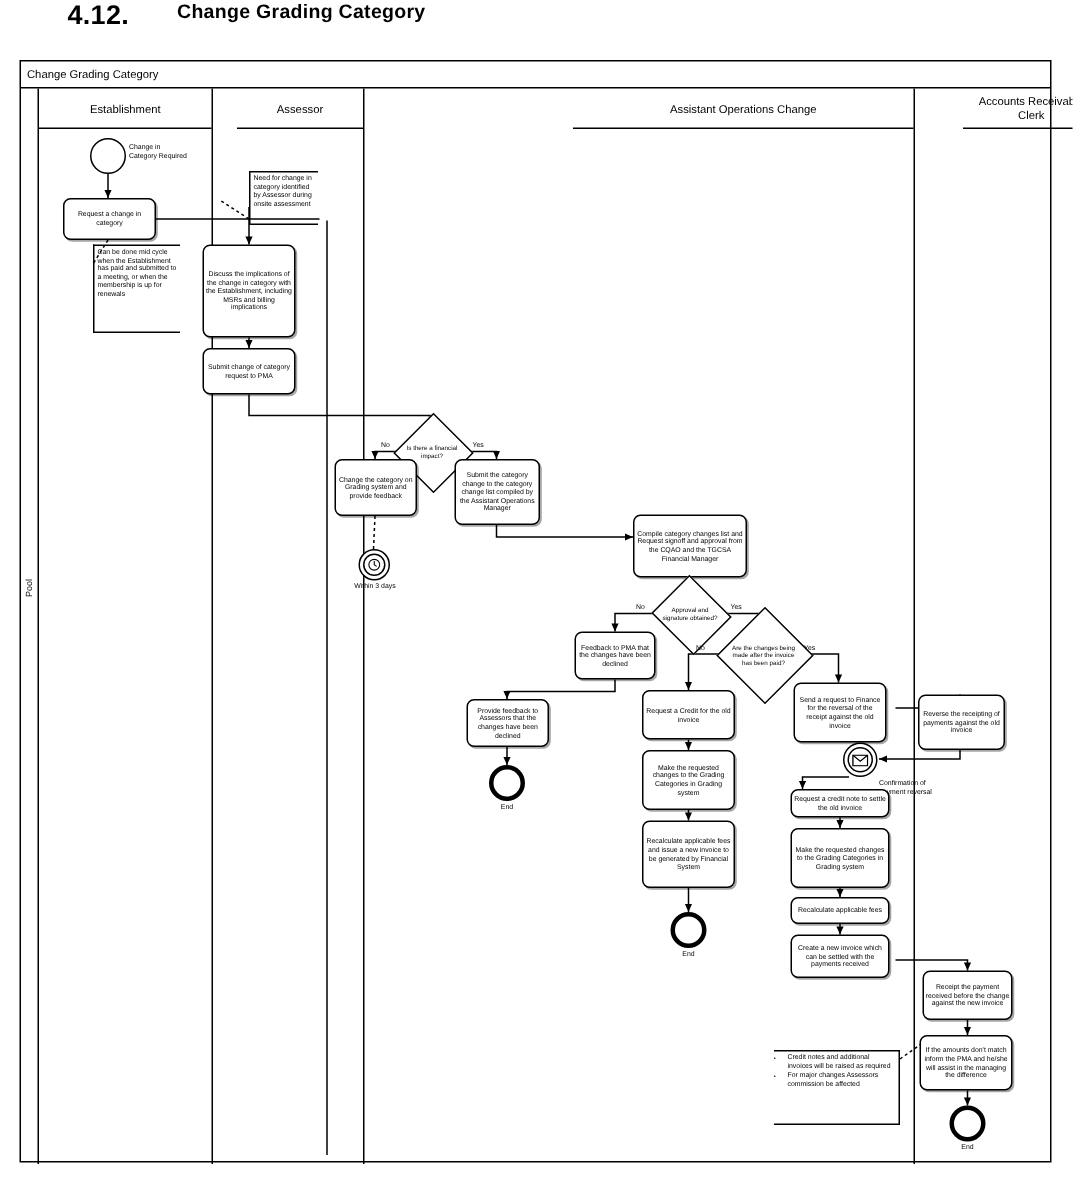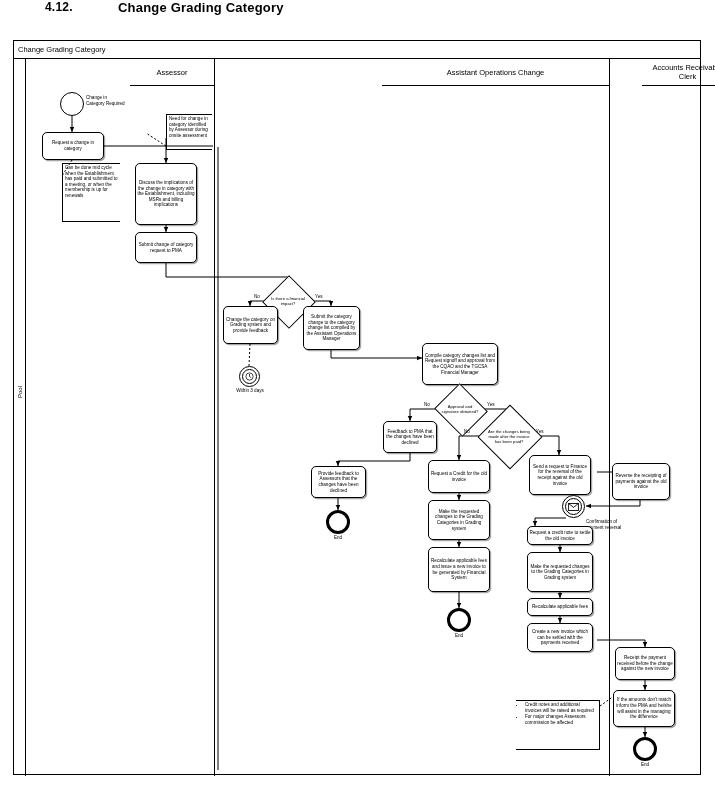--- a/index.html
+++ b/index.html
@@ -1,18 +1,18 @@
 <!DOCTYPE html>
 <html><head>
 <meta charset="utf-8">
 <style>
   html,body{margin:0;padding:0;background:#ffffff;}
   body{width:715px;height:789px;position:relative;font-family:"Liberation Sans",sans-serif;color:#000;}
   .doc-title{position:absolute;left:0;top:0;width:715px;height:30px;}
-  .doc-num{position:absolute;left:45px;top:0px;font-size:12px;font-weight:bold;letter-spacing:.2px;}
+  .doc-num{position:absolute;left:45px;top:0px;font-size:18px;font-weight:bold;letter-spacing:.2px;}
   .doc-name{position:absolute;left:118px;top:0px;font-size:13px;font-weight:bold;letter-spacing:.2px;}
 
   .pool{position:absolute;left:13px;top:40px;width:688px;height:735px;border:1px solid #000;box-sizing:border-box;}
   .pool-title{position:absolute;left:0;top:0;width:100%;height:18px;border-bottom:1px solid #000;box-sizing:border-box;font-size:7.5px;line-height:18px;padding-left:4px;}
   .pool-label{position:absolute;left:0px;top:18px;width:12px;height:717px;border-right:1px solid #000;box-sizing:border-box;}
   .pool-label span{position:absolute;left:-18px;top:330px;width:48px;text-align:center;font-size:6px;transform:rotate(-90deg);transform-origin:center;}
 
   .lane{position:absolute;top:18px;height:717px;border-right:1px solid #000;box-sizing:border-box;}
   .lane.last{border-right:none;}
   .lane-head{position:absolute;left:0;top:0;width:100%;height:27px;border-bottom:1px solid #000;box-sizing:border-box;display:flex;align-items:center;justify-content:center;text-align:center;font-size:7.5px;line-height:9px;padding:0 2px;}
@@ -44,21 +44,24 @@
   <div class="doc-num">4.12.</div>
   <div class="doc-name">Change Grading Category</div>
 </div>
 
 <div class="pool">
   <div class="pool-title">Change Grading Category</div>
   <div class="pool-label">
     <span>Pool</span>
   </div>
 
-  <div class="lane" style="left:116px;width:85px;">
+  <div class="lane" style="left:12px;width:116px;">
+    <div class="lane-head">Establishment</div>
+  </div>
+  <div class="lane" style="left:144px;width:85px;">
     <div class="lane-head">Assessor</div>
   </div>
   <div class="lane" style="left:368px;width:228px;">
     <div class="lane-head">Assistant Operations Change</div>
   </div>
   <div class="lane last" style="left:628px;width:91px;">
     <div class="lane-head">Accounts Receivable Clerk</div>
   </div>
 </div>
 

